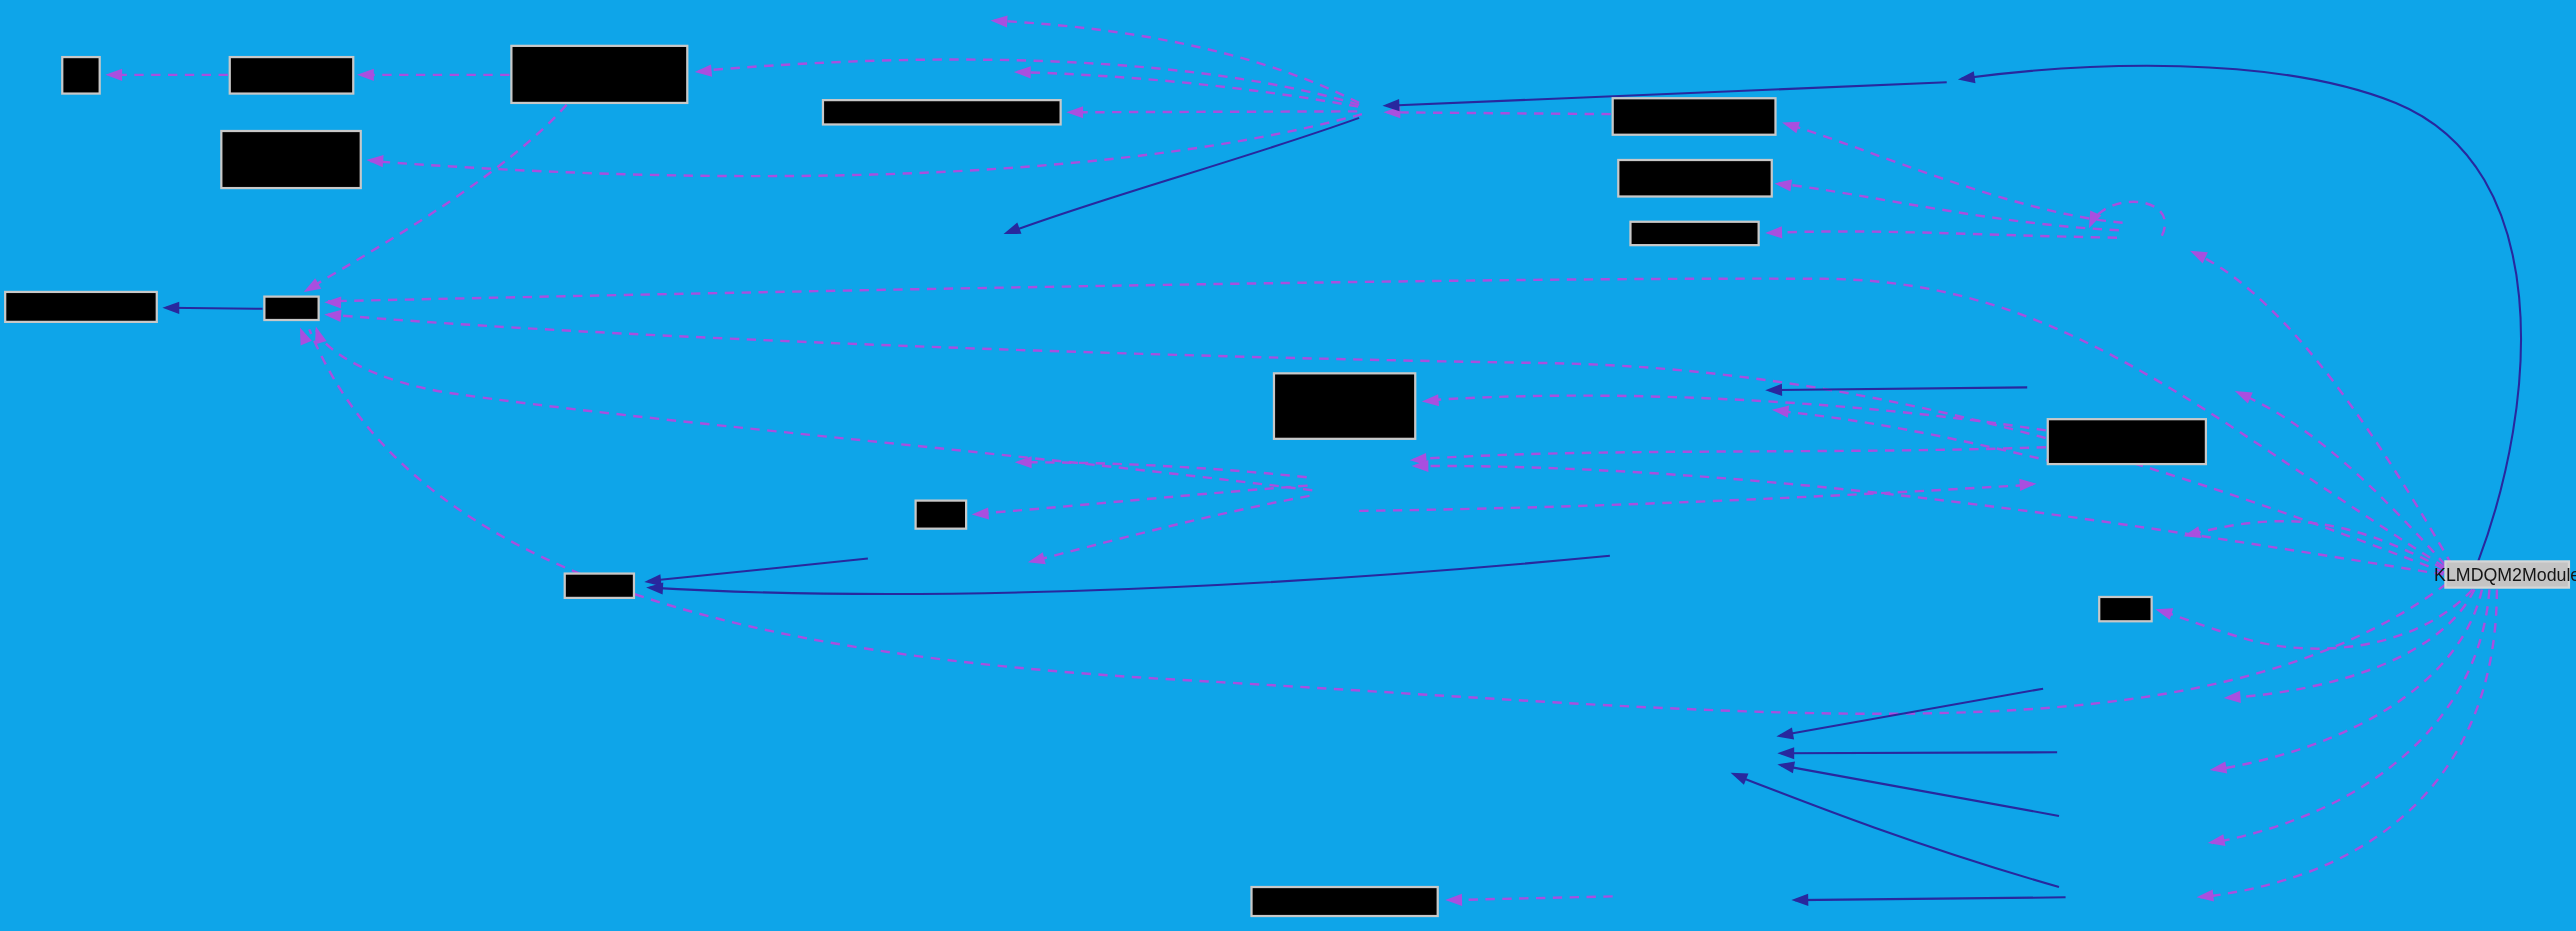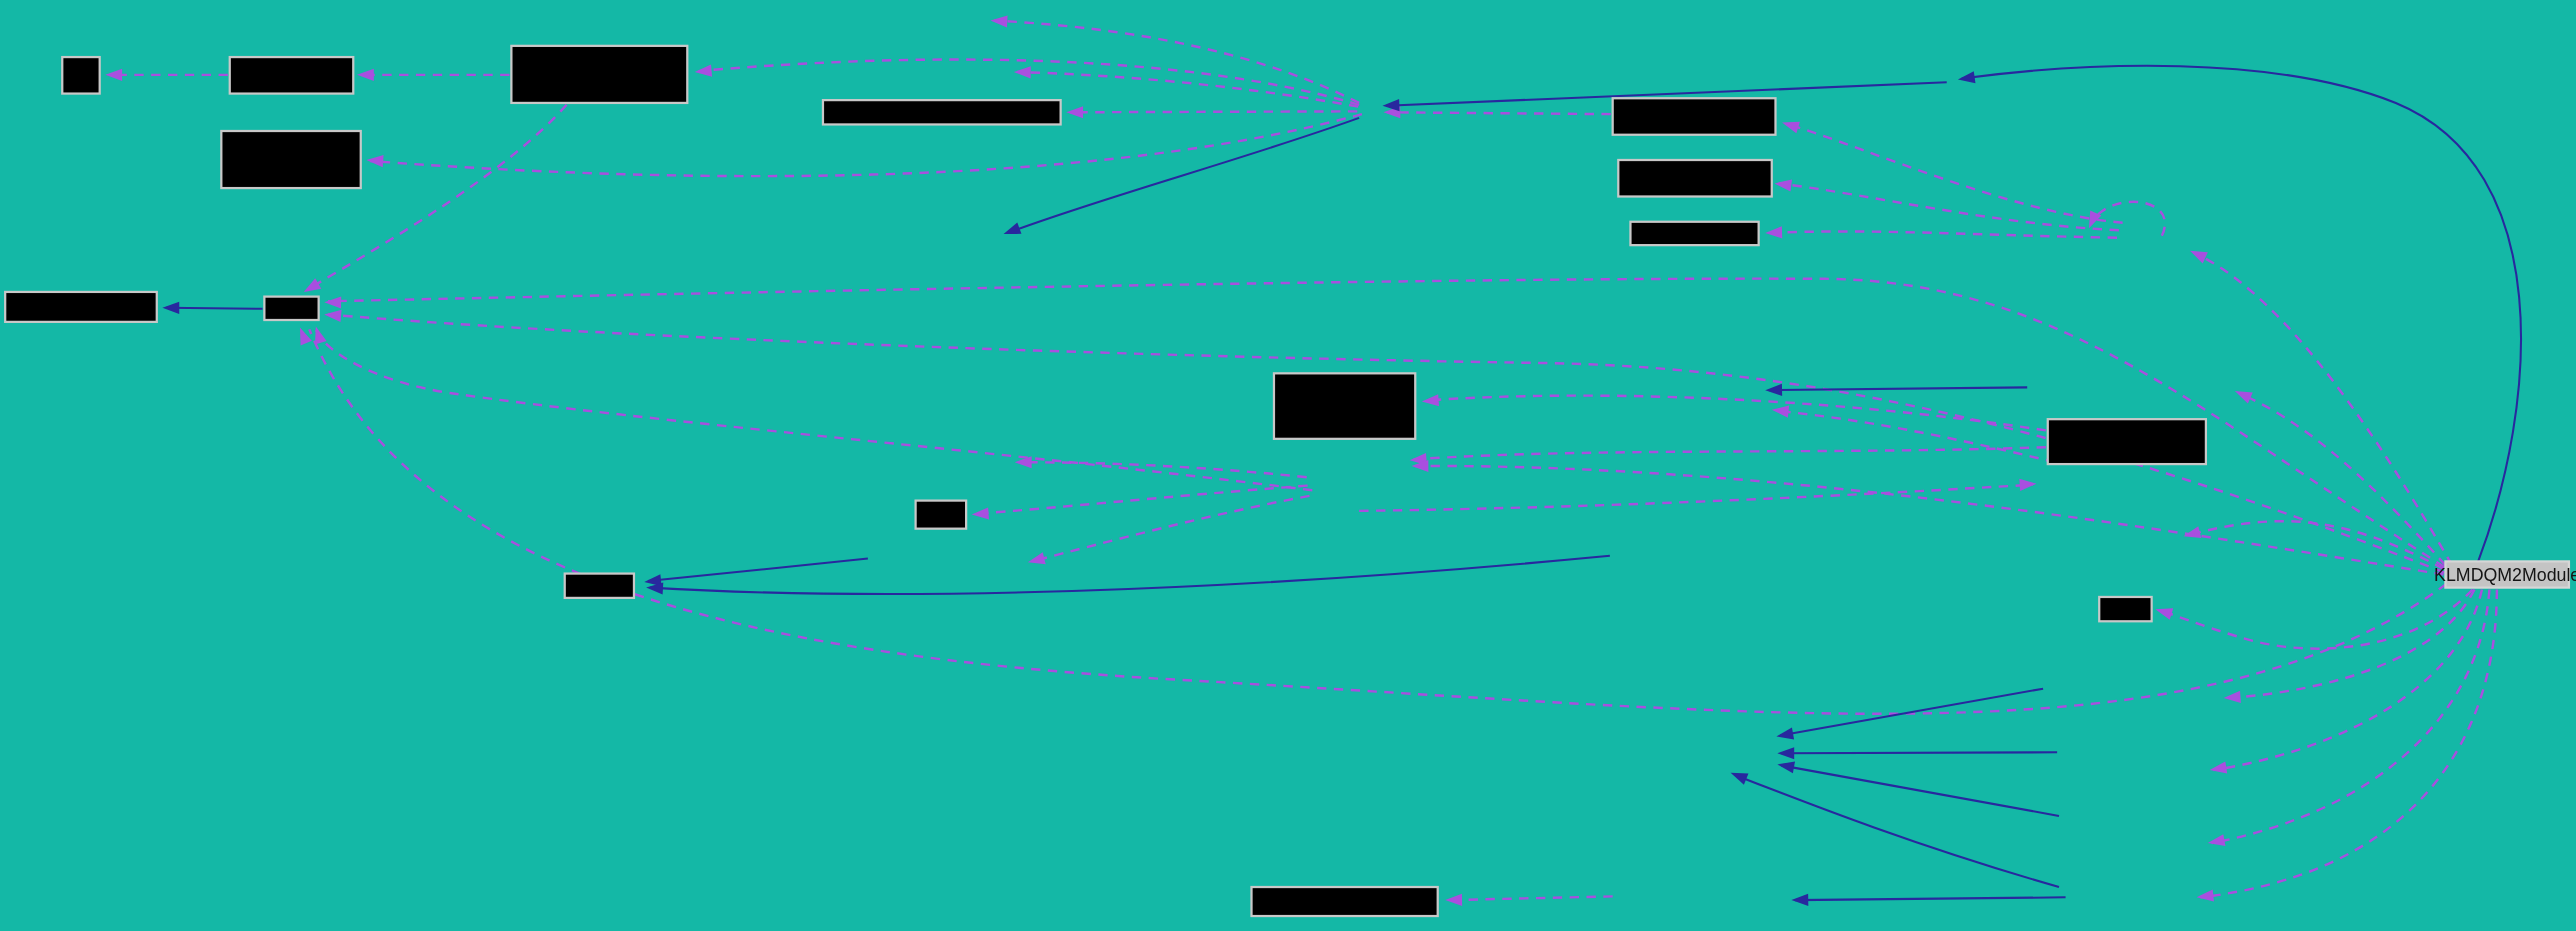--- a/index.html
+++ b/index.html
@@ -1,16 +1,16 @@
 <!DOCTYPE html>
 <html style="font-size:15px"><head>
 <meta charset="utf-8">
 <style>
   html,body{margin:0;padding:0;background:#000;width:2576px;height:931px;overflow:hidden;}
-  #diagram-wrap{position:relative;width:2576px;height:931px;background:#14b8a6;}
+  #diagram-wrap{position:relative;width:2576px;height:931px;background:#0ea5e9;}
   svg{display:block;font-family:"Liberation Sans", sans-serif;}
   .graph-node{fill:#000;stroke:#c8c8c8;stroke-width:2.4px;}
   .main-node-rect{stroke-width:2.4px;}
   .main-node-label{font-size:19px;font-family:"Liberation Sans", sans-serif;}
 </style>
 </head>
 <body>
 
 <div id="diagram-wrap">
   <svg id="graph-svg" width="2576" height="931" viewBox="0 0 2752 995" xmlns="http://www.w3.org/2000/svg">

